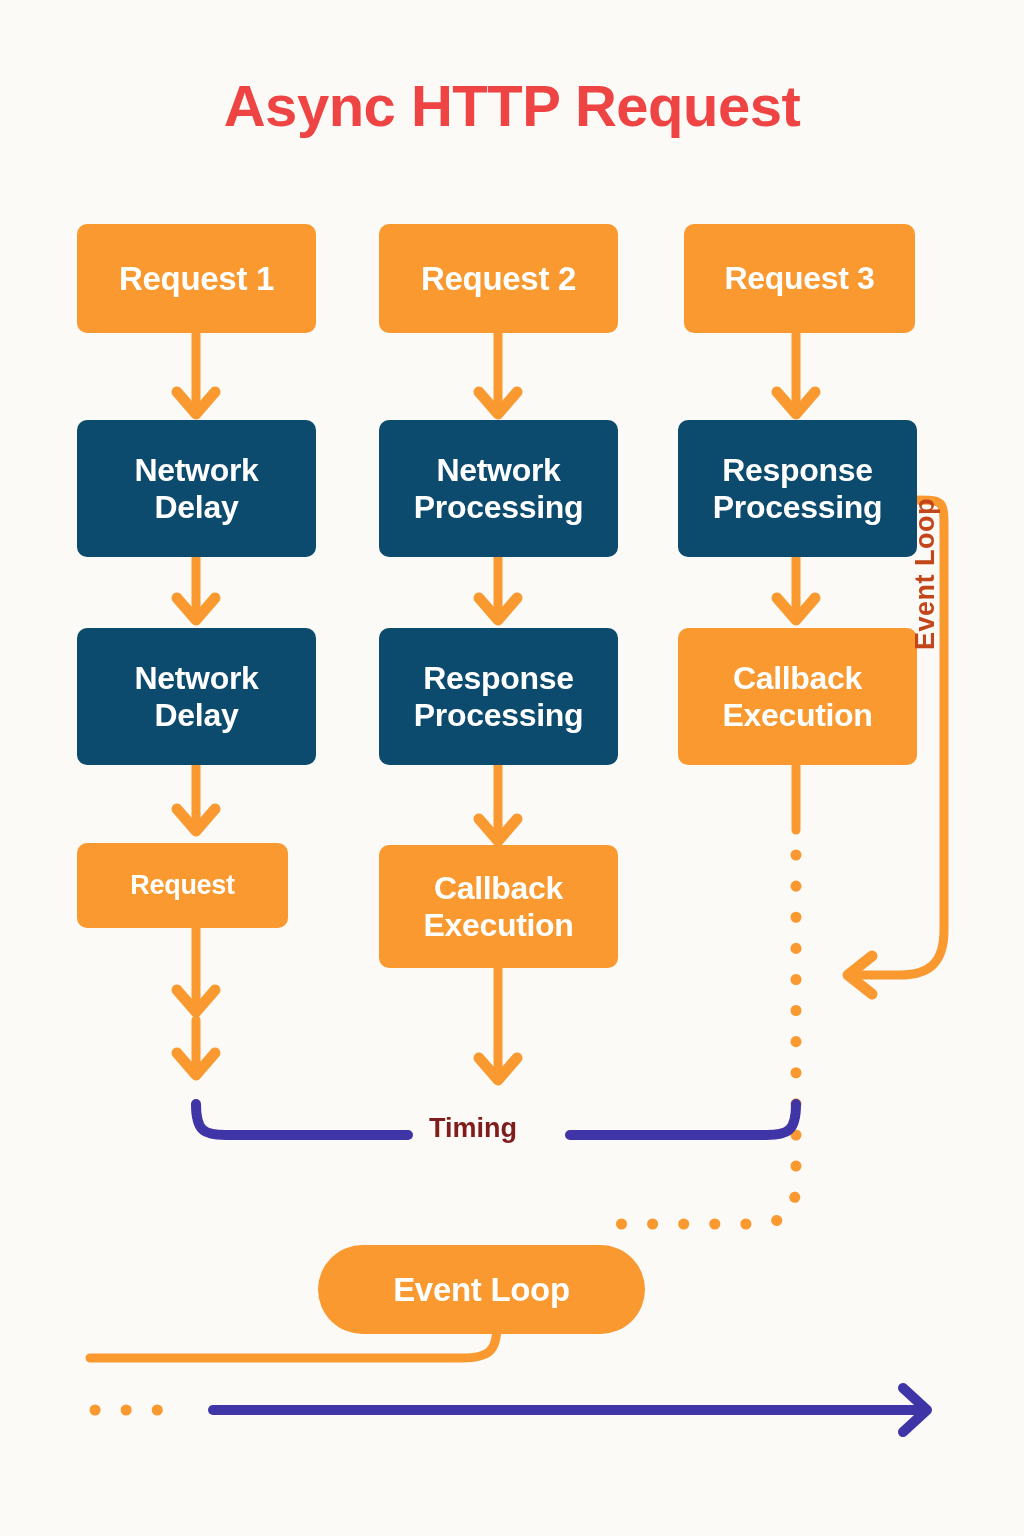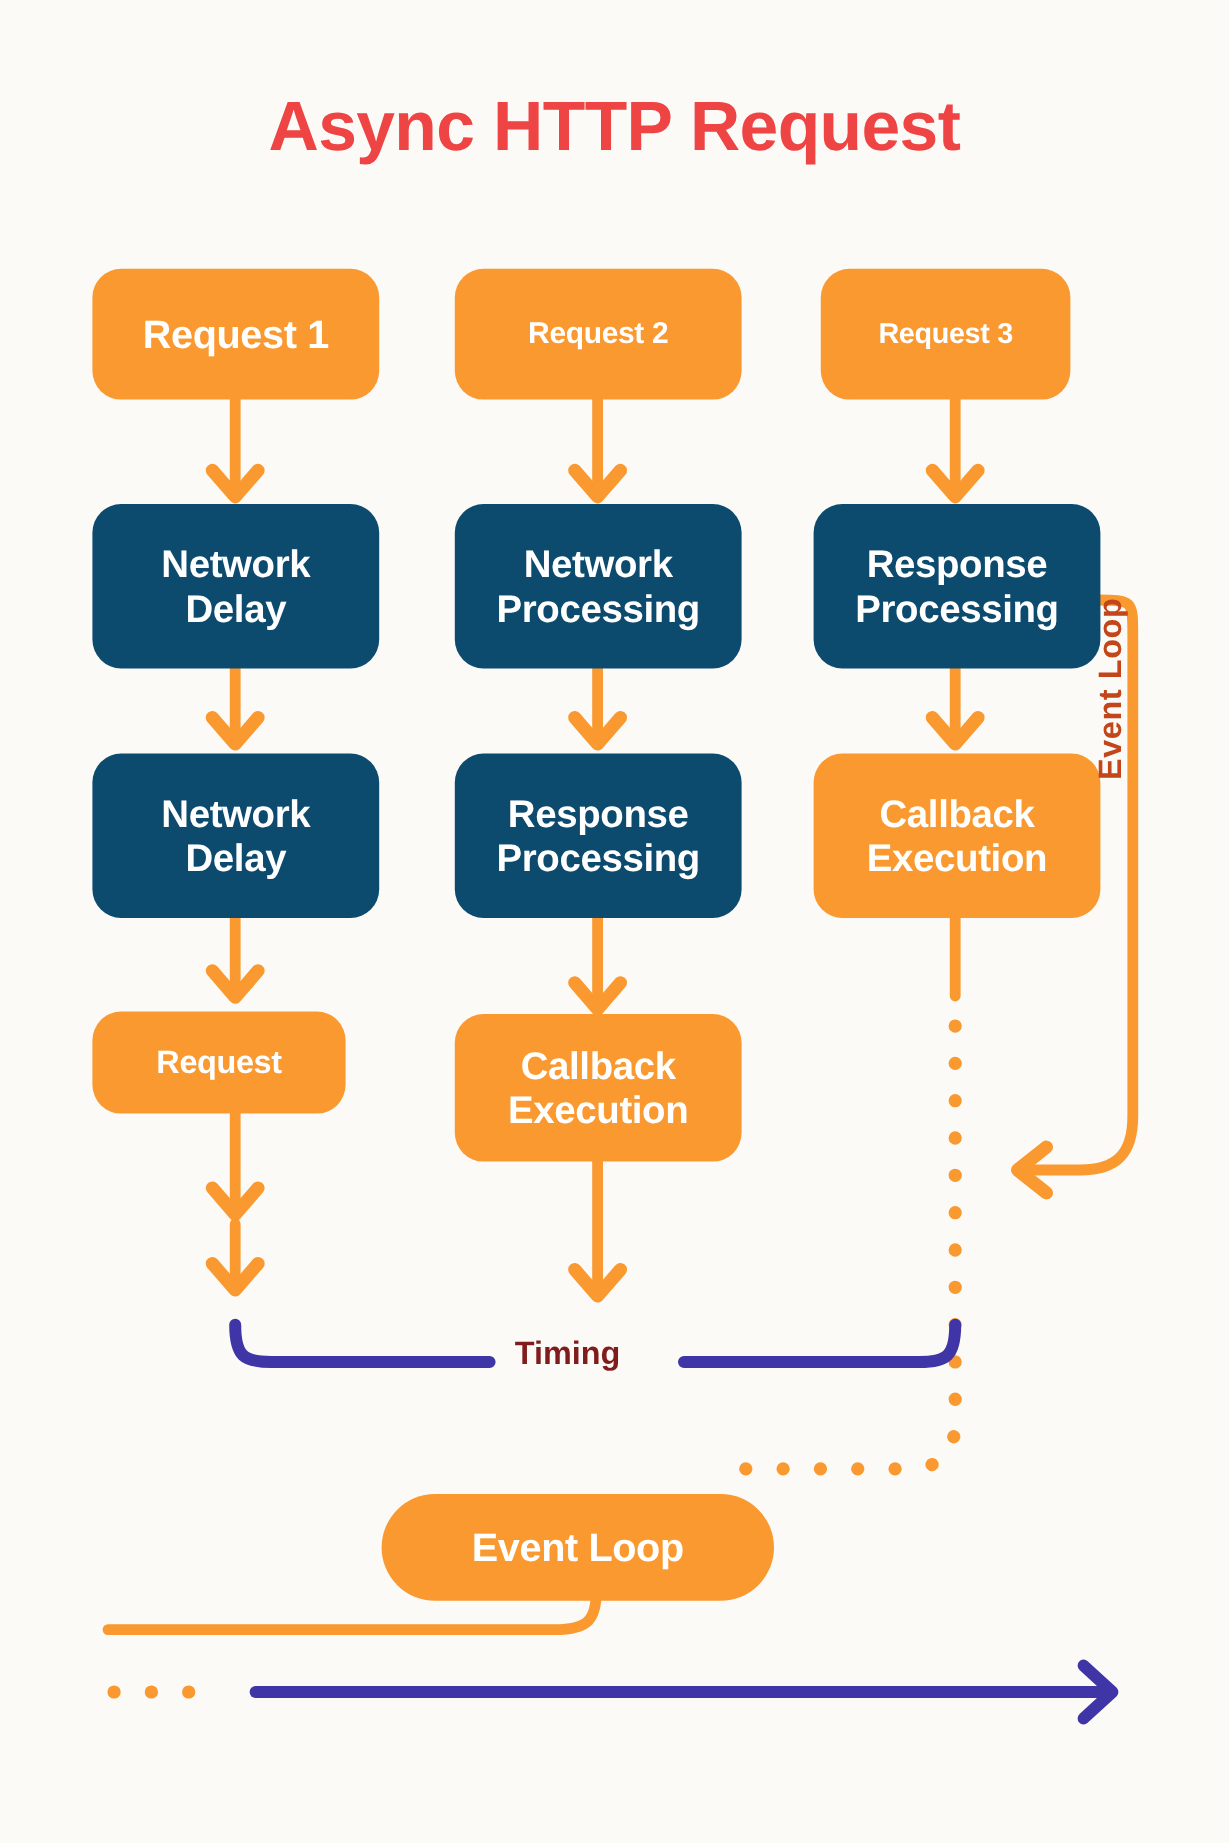--- a/index.html
+++ b/index.html
@@ -38,21 +38,21 @@
     position: absolute;
     box-sizing: border-box;
     display: flex;
     align-items: center;
     justify-content: center;
     text-align: center;
     color: #FFFFFF;
     font-family: "Liberation Sans", sans-serif;
     font-weight: bold;
     line-height: 1.14;
-    border-radius: 24px;
+    border-radius: 10px;
     letter-spacing: -0.3px;
   }
   .node-orange { background: #F9992F; }
   .node-purple { background: #0c4a6e; }
   .node-pill { border-radius: 999px; }
   .node-label {
     display: block;
     white-space: pre-line;
     padding: 0 8px;
   }
@@ -176,37 +176,37 @@
 Delay</span>
 </div>
 <div class="node node-purple" style="left:77px; top:628px; width:239px; height:137px; font-size:32px;">
   <span class="node-label">Network
 Delay</span>
 </div>
 <div class="node node-orange" style="left:77px; top:843px; width:211px; height:85px; font-size:27px;">
   <span class="node-label">Request</span>
 </div>
 
-<div class="node node-orange" style="left:379px; top:224px; width:239px; height:109px; font-size:25px;">
+<div class="node node-orange" style="left:379px; top:224px; width:239px; height:109px; font-size:33px;">
   <span class="node-label">Request 2</span>
 </div>
 <div class="node node-purple" style="left:379px; top:420px; width:239px; height:137px; font-size:32px;">
   <span class="node-label">Network
 Processing</span>
 </div>
 <div class="node node-purple" style="left:379px; top:628px; width:239px; height:137px; font-size:32px;">
   <span class="node-label">Response
 Processing</span>
 </div>
 <div class="node node-orange" style="left:379px; top:845px; width:239px; height:123px; font-size:32px;">
   <span class="node-label">Callback
 Execution</span>
 </div>
 
-<div class="node node-orange" style="left:684px; top:224px; width:208px; height:109px; font-size:24px;">
+<div class="node node-orange" style="left:684px; top:224px; width:231px; height:109px; font-size:32px;">
   <span class="node-label">Request 3</span>
 </div>
 <div class="node node-purple" style="left:678px; top:420px; width:239px; height:137px; font-size:32px;">
   <span class="node-label">Response
 Processing</span>
 </div>
 <div class="node node-orange" style="left:678px; top:628px; width:239px; height:137px; font-size:32px;">
   <span class="node-label">Callback
 Execution</span>
 </div>

